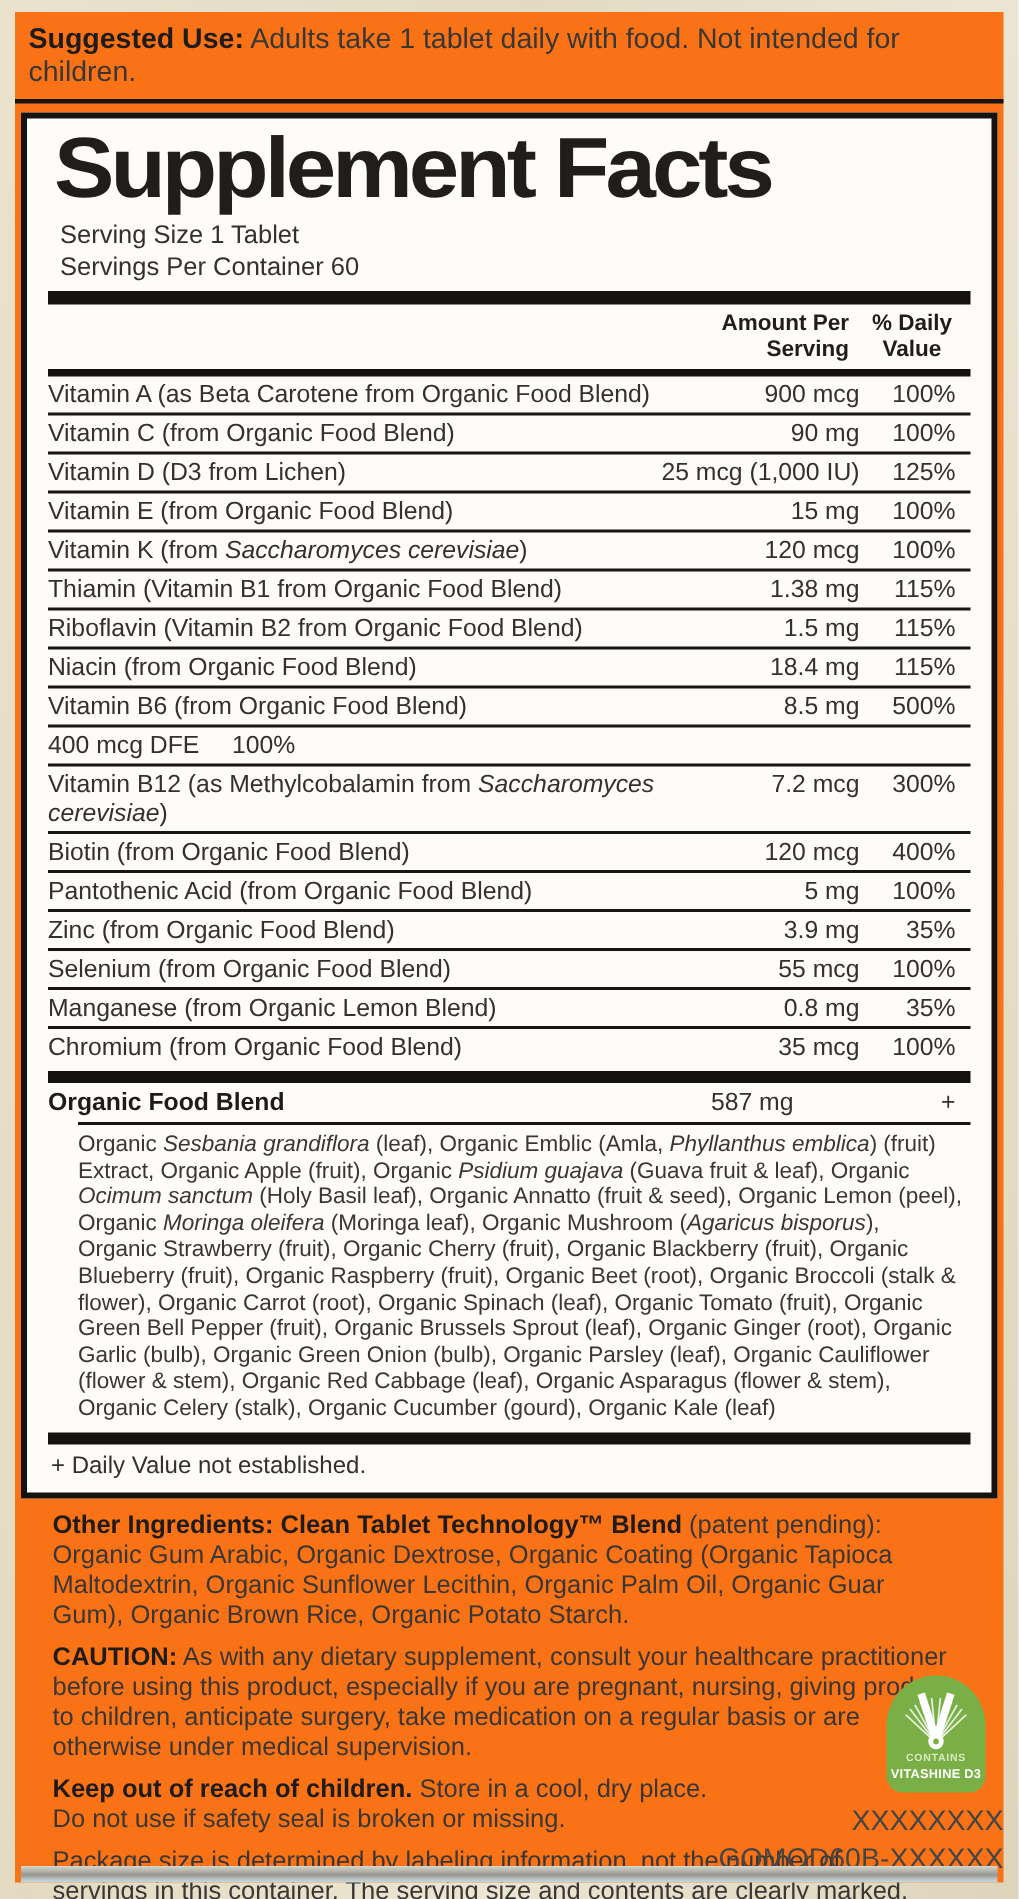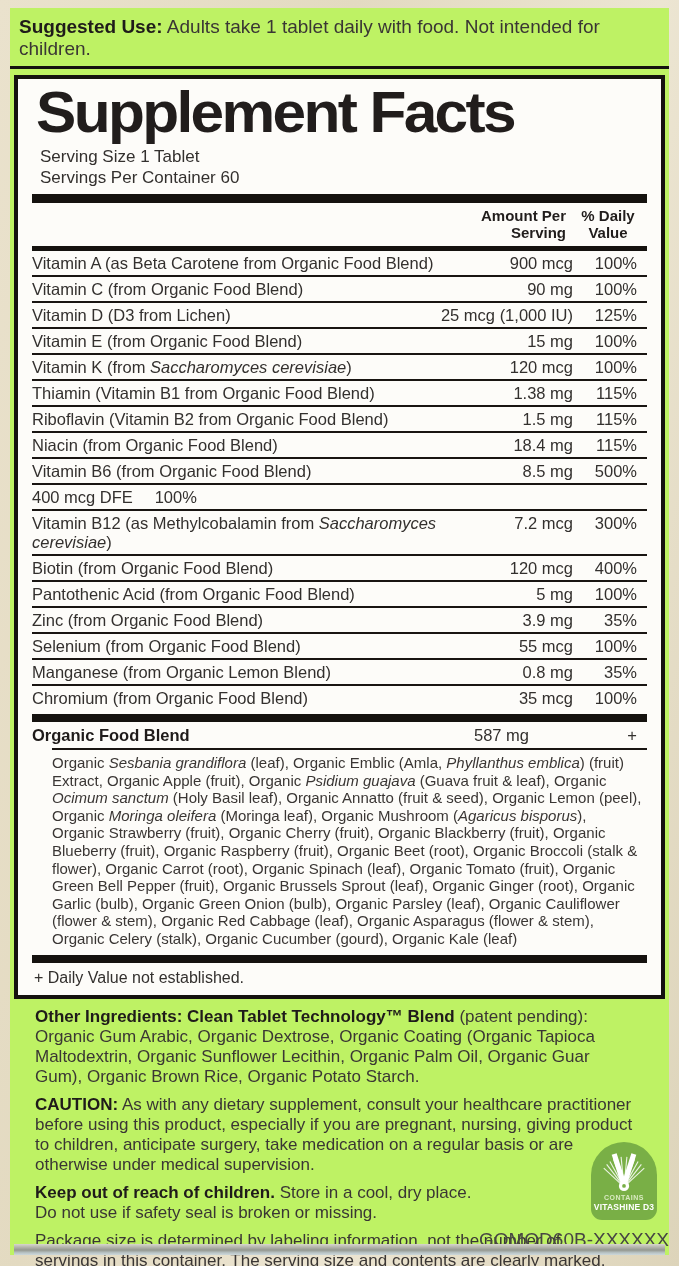--- a/index.html
+++ b/index.html
@@ -2,21 +2,21 @@
 <html><head>
 <meta charset="utf-8">
 <style>
   html,body{margin:0;padding:0;}
   body{
     width:679px;height:1266px;overflow:hidden;position:relative;
     background:linear-gradient(105deg,#eae2cd 0%,#e3dac1 35%,#ece5d2 65%,#ddd4ba 100%);
     font-family:"Liberation Sans",sans-serif;color:#33302e;
     -webkit-font-smoothing:antialiased;
   }
-  .paper{position:absolute;left:10px;right:10px;top:8px;bottom:11px;background:#bef264;}
+  .paper{position:absolute;left:10px;right:10px;top:8px;bottom:11px;background:#f97316;}
   .scan-bottom{position:absolute;left:4px;right:4px;bottom:0;height:11px;
     background:linear-gradient(180deg,#d8d6cd 0%,#94978f 55%,#b9c4c6 80%,#cdd8da 100%);}
   .suggested{font-size:19px;padding:8px 8px 6px 9px;border-bottom:3px solid #15120f;color:#3a3634;}
   .suggested b{color:#1f1b1a;}
   .facts-box{margin:6px 4px 7px 4px;border:4px solid #15120f;padding:2px 14px 8px 14px;background:#fdfcf9;}
   .sf-title{font-size:57px;font-weight:bold;letter-spacing:-2.5px;line-height:1.0;margin:3px 0 6px 4px;
     color:#211d1c;transform:scaleX(1.06);transform-origin:left center;white-space:nowrap;}
   .meta{font-size:17px;line-height:1.22;margin-left:8px;color:#33302e;}
   .bar{background:#15120f;}
   .bar.b9{height:9px;margin-top:6px;}
@@ -222,18 +222,19 @@
           <line x1="21.5" y1="9" x2="32" y2="42"></line>
           <line x1="42.5" y1="9" x2="32" y2="42"></line>
         </g>
         <circle cx="32" cy="43" r="5.5" fill="#ffffff"></circle>
         <circle cx="32" cy="43" r="2" fill="#79af46"></circle>
       </svg>
       <div class="badge-contains">CONTAINS</div>
       <div class="badge-name">VITASHINE D3</div>
     </div>
     <div class="codes">
+      <div>XXXXXXXX</div>
       <div>GOMOD60B-XXXXXX</div>
     </div>
   </div>
 
   <div class="scan-bottom"></div>
 </div>
 
 </body></html>

